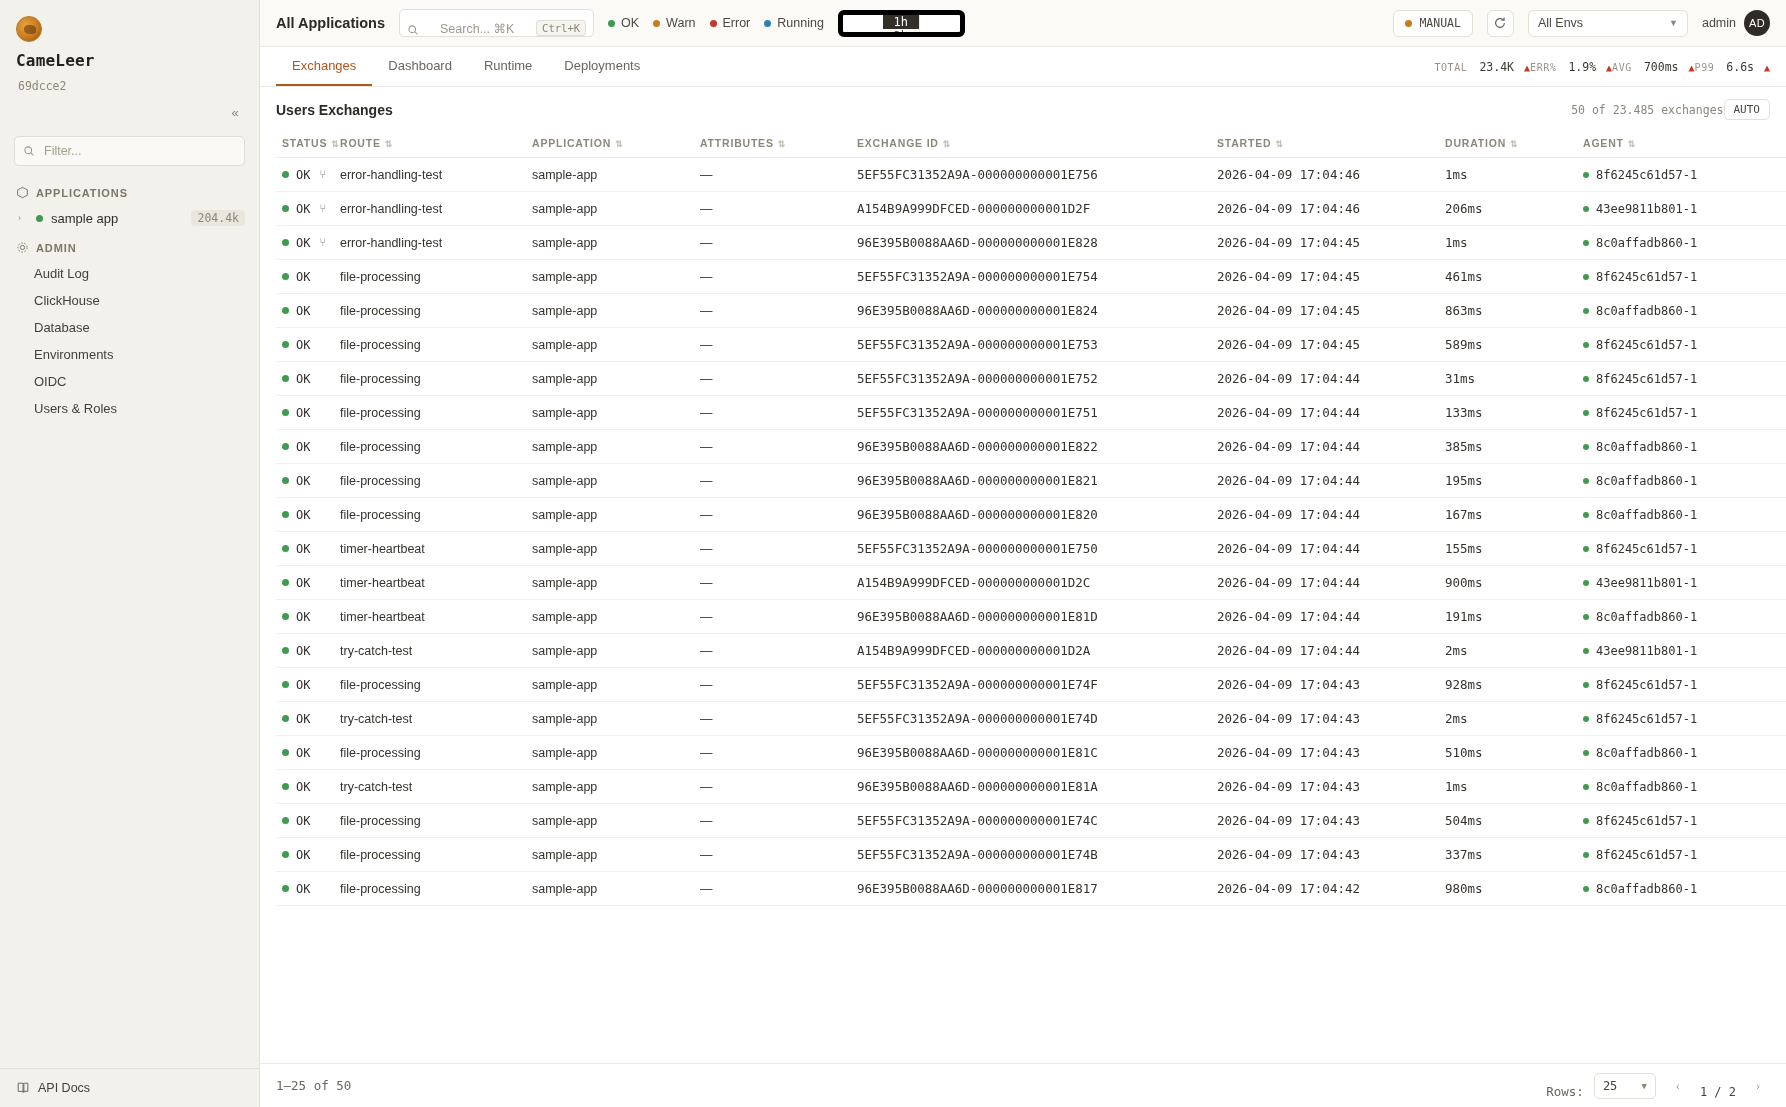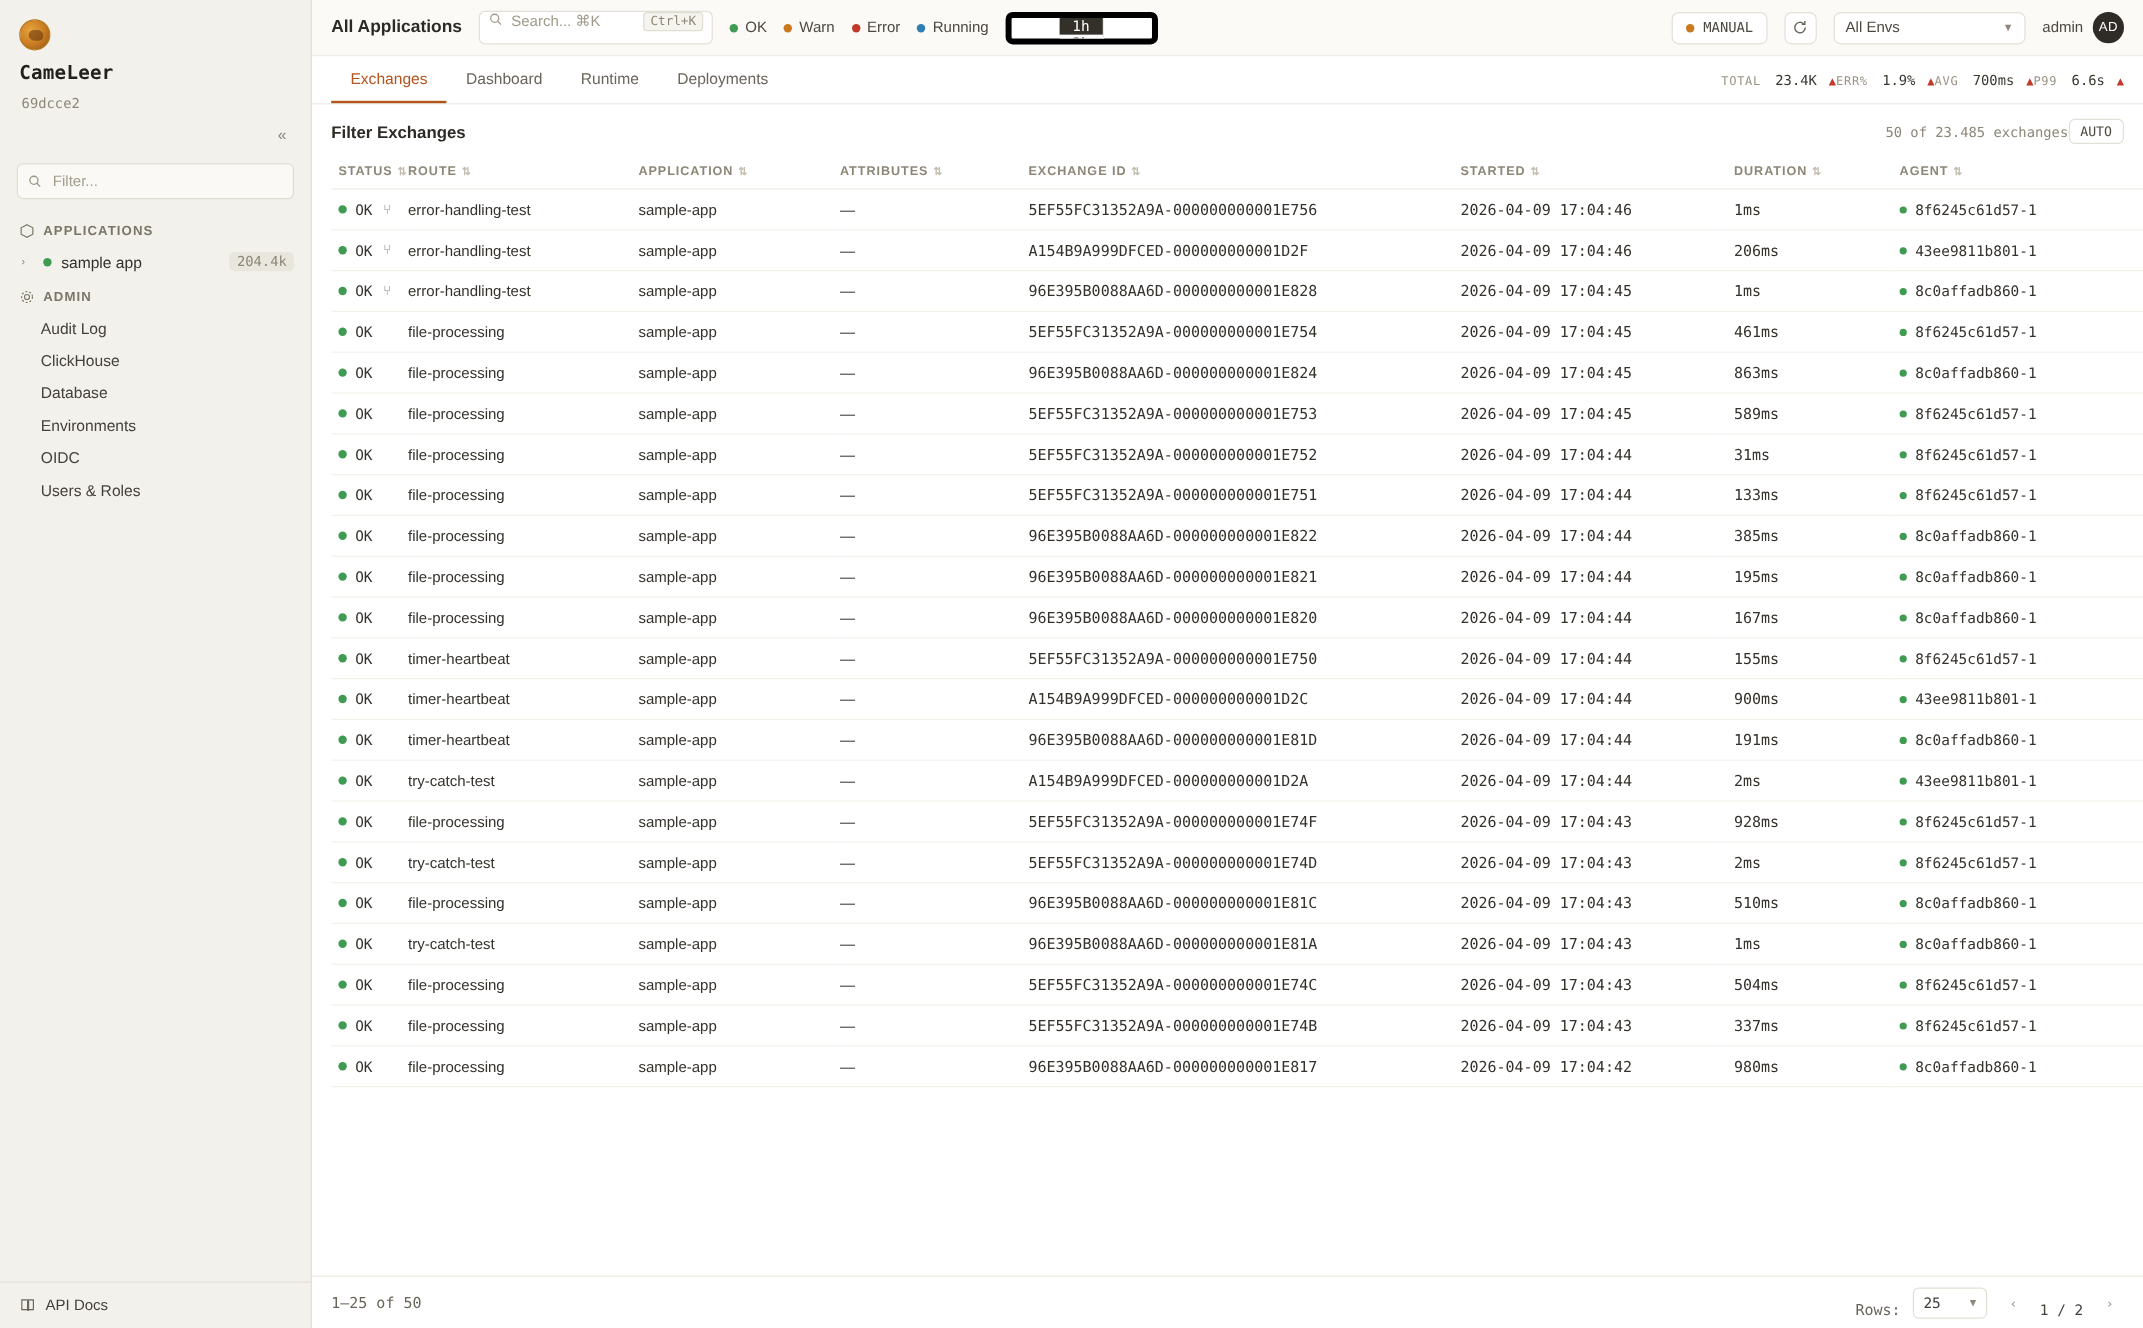--- a/index.html
+++ b/index.html
@@ -170,21 +170,21 @@
     border-bottom: 1px solid #eceae4;
     background: #fbfaf7;
   }
   .topbar-title {
     font-size: 14.5px;
     font-weight: bold;
     color: #2d2a25;
     white-space: nowrap;
   }
   .search-box {
-    display: flex; align-items: flex-start; gap: 7px;
+    display: flex; align-items: flex-end; gap: 21px;
     height: 28px;
     min-width: 195px;
     background: #ffffff;
     border: 1px solid #e3e0d8;
     border-radius: 5px;
     padding: 0 7px;
     color: #a09a8a;
     font-size: 12.5px;
   }
   .search-box .kbd {
@@ -610,21 +610,21 @@
         </div>
         <div>
           <span class="lbl">P99</span>
           <span>6.6s</span>
           <span class="up">▲</span>
         </div>
       </div>
     </div>
 
     <div class="content-head">
-      <div class="content-title">Filter Exchanges</div>
+      <div class="content-title">Users Exchanges</div>
       <div class="content-head-right">
         <span>50 of 23.485 exchanges</span>
         <span class="auto-badge">AUTO</span>
       </div>
     </div>
 
     <div class="table-wrap">
       <table class="ex">
         <colgroup>
           <col style="width:58px">

